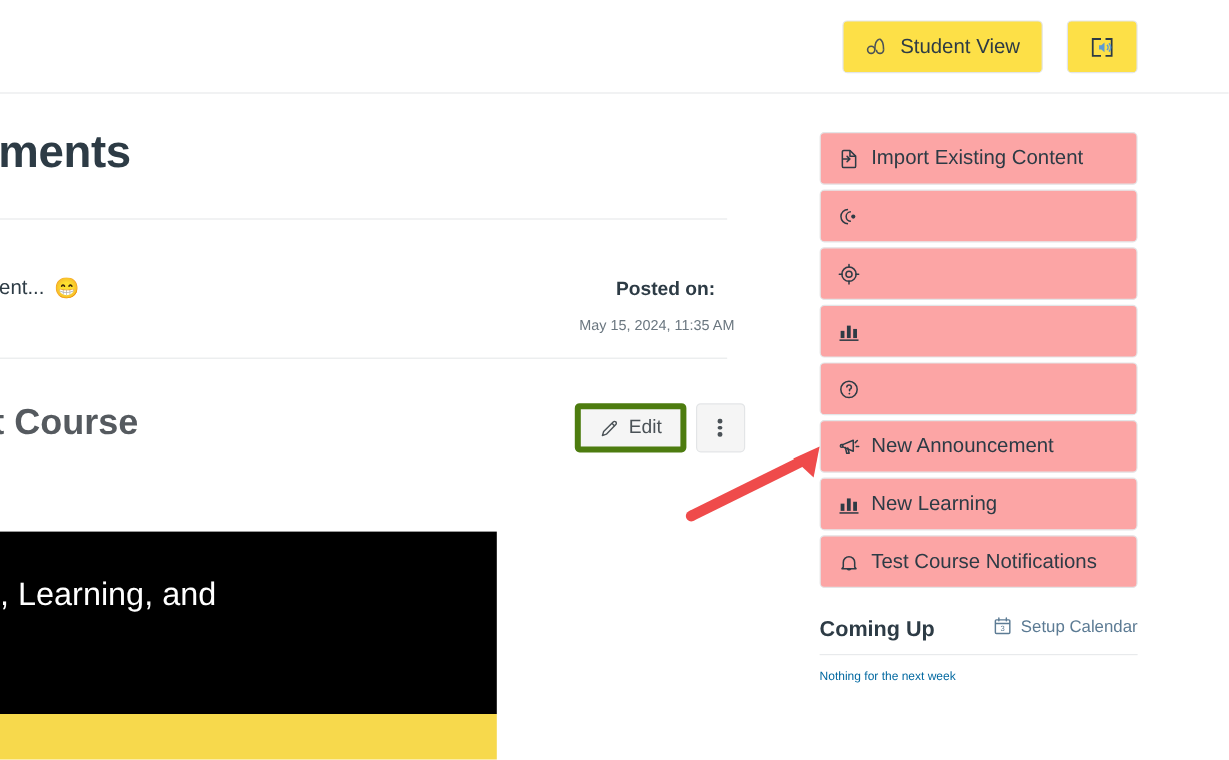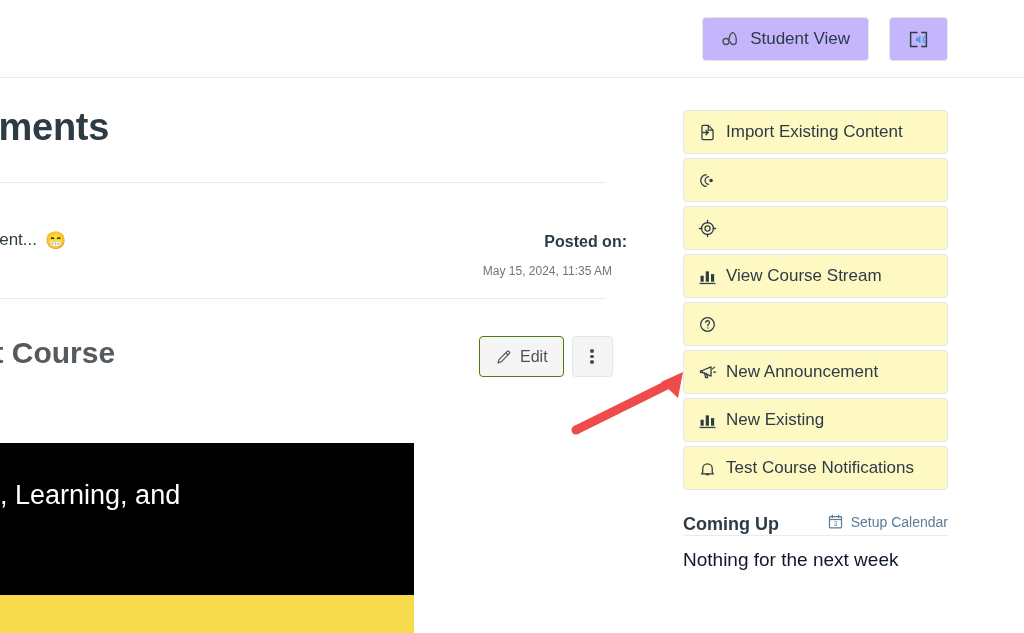--- a/index.html
+++ b/index.html
@@ -34,21 +34,21 @@
     display: flex;
     gap: 20px;
   }
   .ghost-btn {
     display: inline-flex;
     align-items: center;
     gap: 9px;
     height: 44px;
     padding: 0 18px;
     box-sizing: border-box;
-    background: #c4b5fd;
+    background: #fde047;
     border: 1px solid #e3e5e7;
     border-radius: 4px;
     font-size: 17px;
     color: #2d3b45;
     cursor: pointer;
     white-space: nowrap;
     font-family: "Liberation Sans", sans-serif;
   }
 
   svg.ic { display:block; }
@@ -88,21 +88,21 @@
     color: #2d3b45;
     white-space: nowrap;
     display: flex;
     align-items: center;
     gap: 8px;
   }
   .emoji { font-size: 17px; line-height: 1; }
 
   #posted-on-label {
     position: absolute;
-    right: 13px;
+    right: 44px;
     top: 155px;
     font-size: 16px;
     font-weight: bold;
     color: #2d3b45;
     white-space: nowrap;
   }
   #posted-on-value {
     position: absolute;
     right: 28px;
     top: 186px;
@@ -129,21 +129,21 @@
     gap: 8px;
   }
   #edit-btn {
     display: inline-flex;
     align-items: center;
     gap: 7px;
     height: 41px;
     padding: 0 15px;
     box-sizing: border-box;
     background: #f5f5f5;
-    border: 1px solid #4d7c0f;
+    border: 5px solid #4d7c0f;
     border-radius: 4px;
     font-size: 16px;
     color: #4b5257;
     cursor: pointer;
     font-family: "Liberation Sans", sans-serif;
   }
   #kebab-btn {
     display: inline-flex;
     align-items: center;
     justify-content: center;
@@ -198,62 +198,62 @@
   }
   .side-btn {
     display: flex;
     align-items: center;
     gap: 9px;
     width: 265px;
     height: 44px;
     box-sizing: border-box;
     padding: 0 14px;
     margin-bottom: 4px;
-    background: #fef9c3;
+    background: #fca5a5;
     border: 1px solid #e3e5e7;
     border-radius: 4px;
     font-size: 17px;
     color: #2d3b45;
     cursor: pointer;
     white-space: nowrap;
     font-family: "Liberation Sans", sans-serif;
     text-align: left;
   }
 
   #coming-up {
     position: absolute;
     left: 683px;
     top: 513px;
     width: 265px;
   }
   #coming-up-head {
     display: flex;
     align-items: baseline;
     justify-content: space-between;
-    padding-bottom: 0;
+    padding-bottom: 10px;
     border-bottom: 1px solid #e8eaec;
   }
   #coming-up-title {
     font-size: 18px;
     font-weight: bold;
     color: #2d3b45;
   }
   #view-calendar-link {
     display: inline-flex;
     align-items: center;
     gap: 7px;
     font-size: 14px;
     color: #5c7b94;
     text-decoration: none;
     cursor: pointer;
   }
   #coming-up-empty {
     margin-top: 13px;
-    font-size: 19px;
-    color: #0f172a;
+    font-size: 10px;
+    color: #0369a1;
   }
 
   
   #arrow-annotation {
     position: absolute;
     left: 565px;
     top: 360px;
     width: 130px;
     height: 75px;
     pointer-events: none;
@@ -374,21 +374,20 @@
 
   <button class="side-btn">
     <span>
       <svg class="ic" width="19" height="19" viewBox="0 0 24 24" fill="#2d3b45">
         <rect x="3.2" y="11" width="4" height="7.6"></rect>
         <rect x="9.8" y="5.5" width="4" height="13.1"></rect>
         <rect x="16.4" y="9" width="4" height="9.6"></rect>
         <rect x="2" y="20" width="20" height="1.6"></rect>
       </svg>
     </span>
-    <span>View Course Stream</span>
   </button>
 
   <button class="side-btn">
     <span>
       <svg class="ic" width="19" height="19" viewBox="0 0 24 24" fill="none" stroke="#2d3b45" stroke-width="1.6">
         <circle cx="12" cy="12" r="8.6"></circle>
         <path d="M9.7 9.4 a2.4 2.4 0 1 1 2.9 2.6 v1.5" stroke-linecap="round"></path>
         <circle cx="12.4" cy="16.4" r="0.95" fill="#2d3b45" stroke="none"></circle>
       </svg>
     </span>
@@ -408,21 +407,21 @@
 
   <button class="side-btn">
     <span>
       <svg class="ic" width="19" height="19" viewBox="0 0 24 24" fill="#2d3b45">
         <rect x="3.2" y="11" width="4" height="7.6"></rect>
         <rect x="9.8" y="5.5" width="4" height="13.1"></rect>
         <rect x="16.4" y="9" width="4" height="9.6"></rect>
         <rect x="2" y="20" width="20" height="1.6"></rect>
       </svg>
     </span>
-    <span>New Existing</span>
+    <span>New Learning</span>
   </button>
 
   <button class="side-btn">
     <span>
       <svg class="ic" width="19" height="19" viewBox="0 0 24 24" fill="none" stroke="#2d3b45" stroke-width="1.6" stroke-linejoin="round">
         <path d="M6 17 v-4.8 a6 6 0 0 1 12 0 V17 l1.4 1.8 H4.6 z"></path>
         <path d="M10.3 19 a1.9 1.9 0 0 0 3.4 0" stroke-linecap="round"></path>
       </svg>
     </span>
     <span>Test Course Notifications</span>

